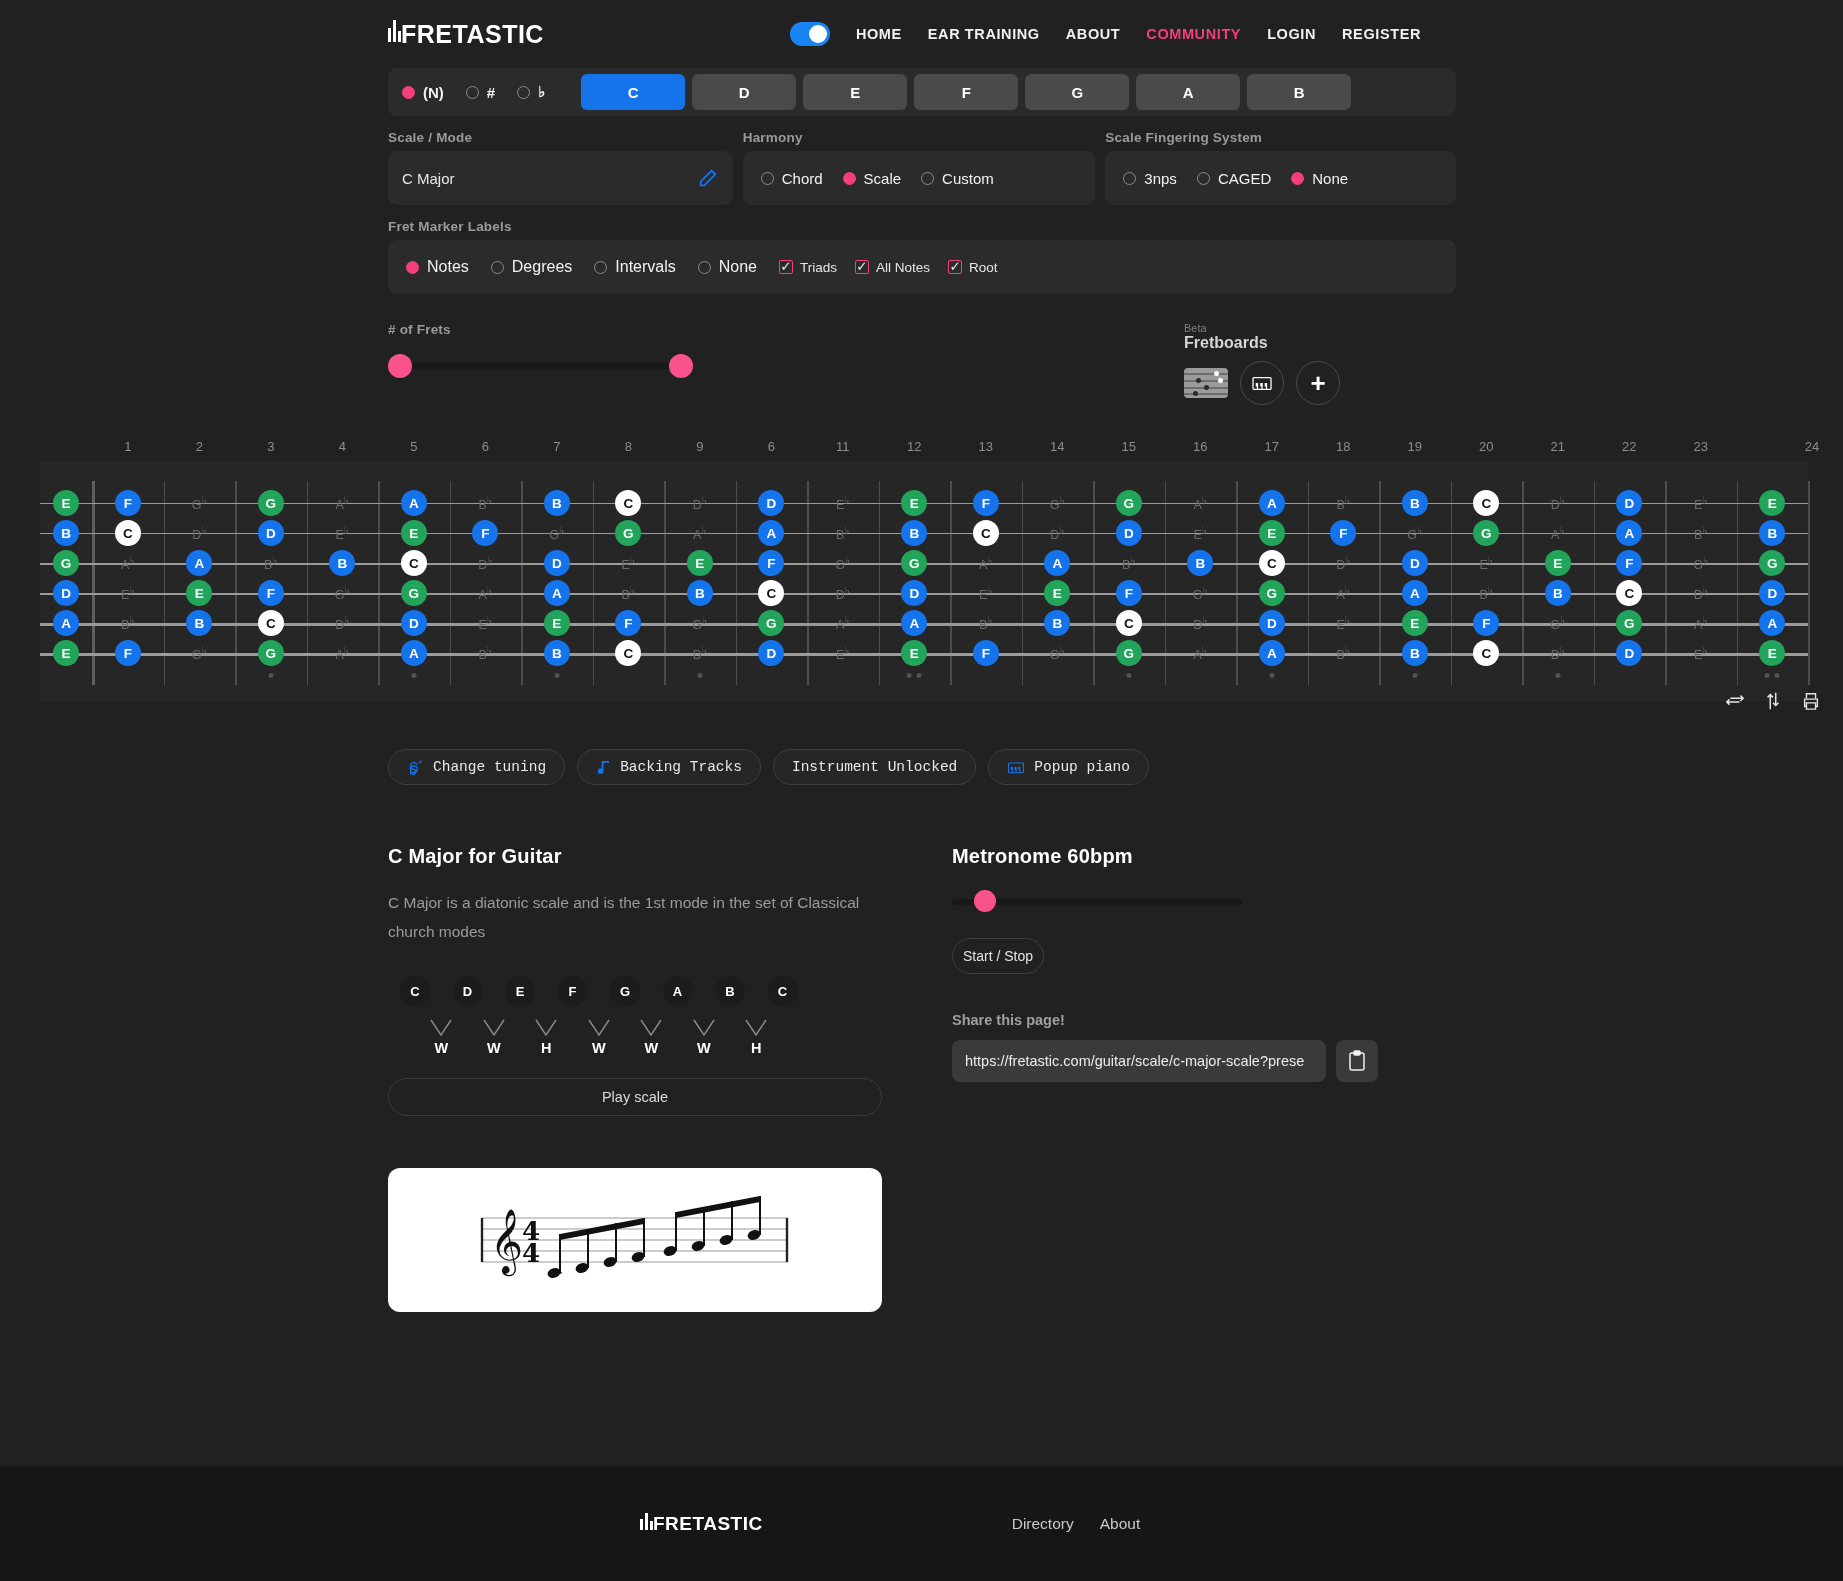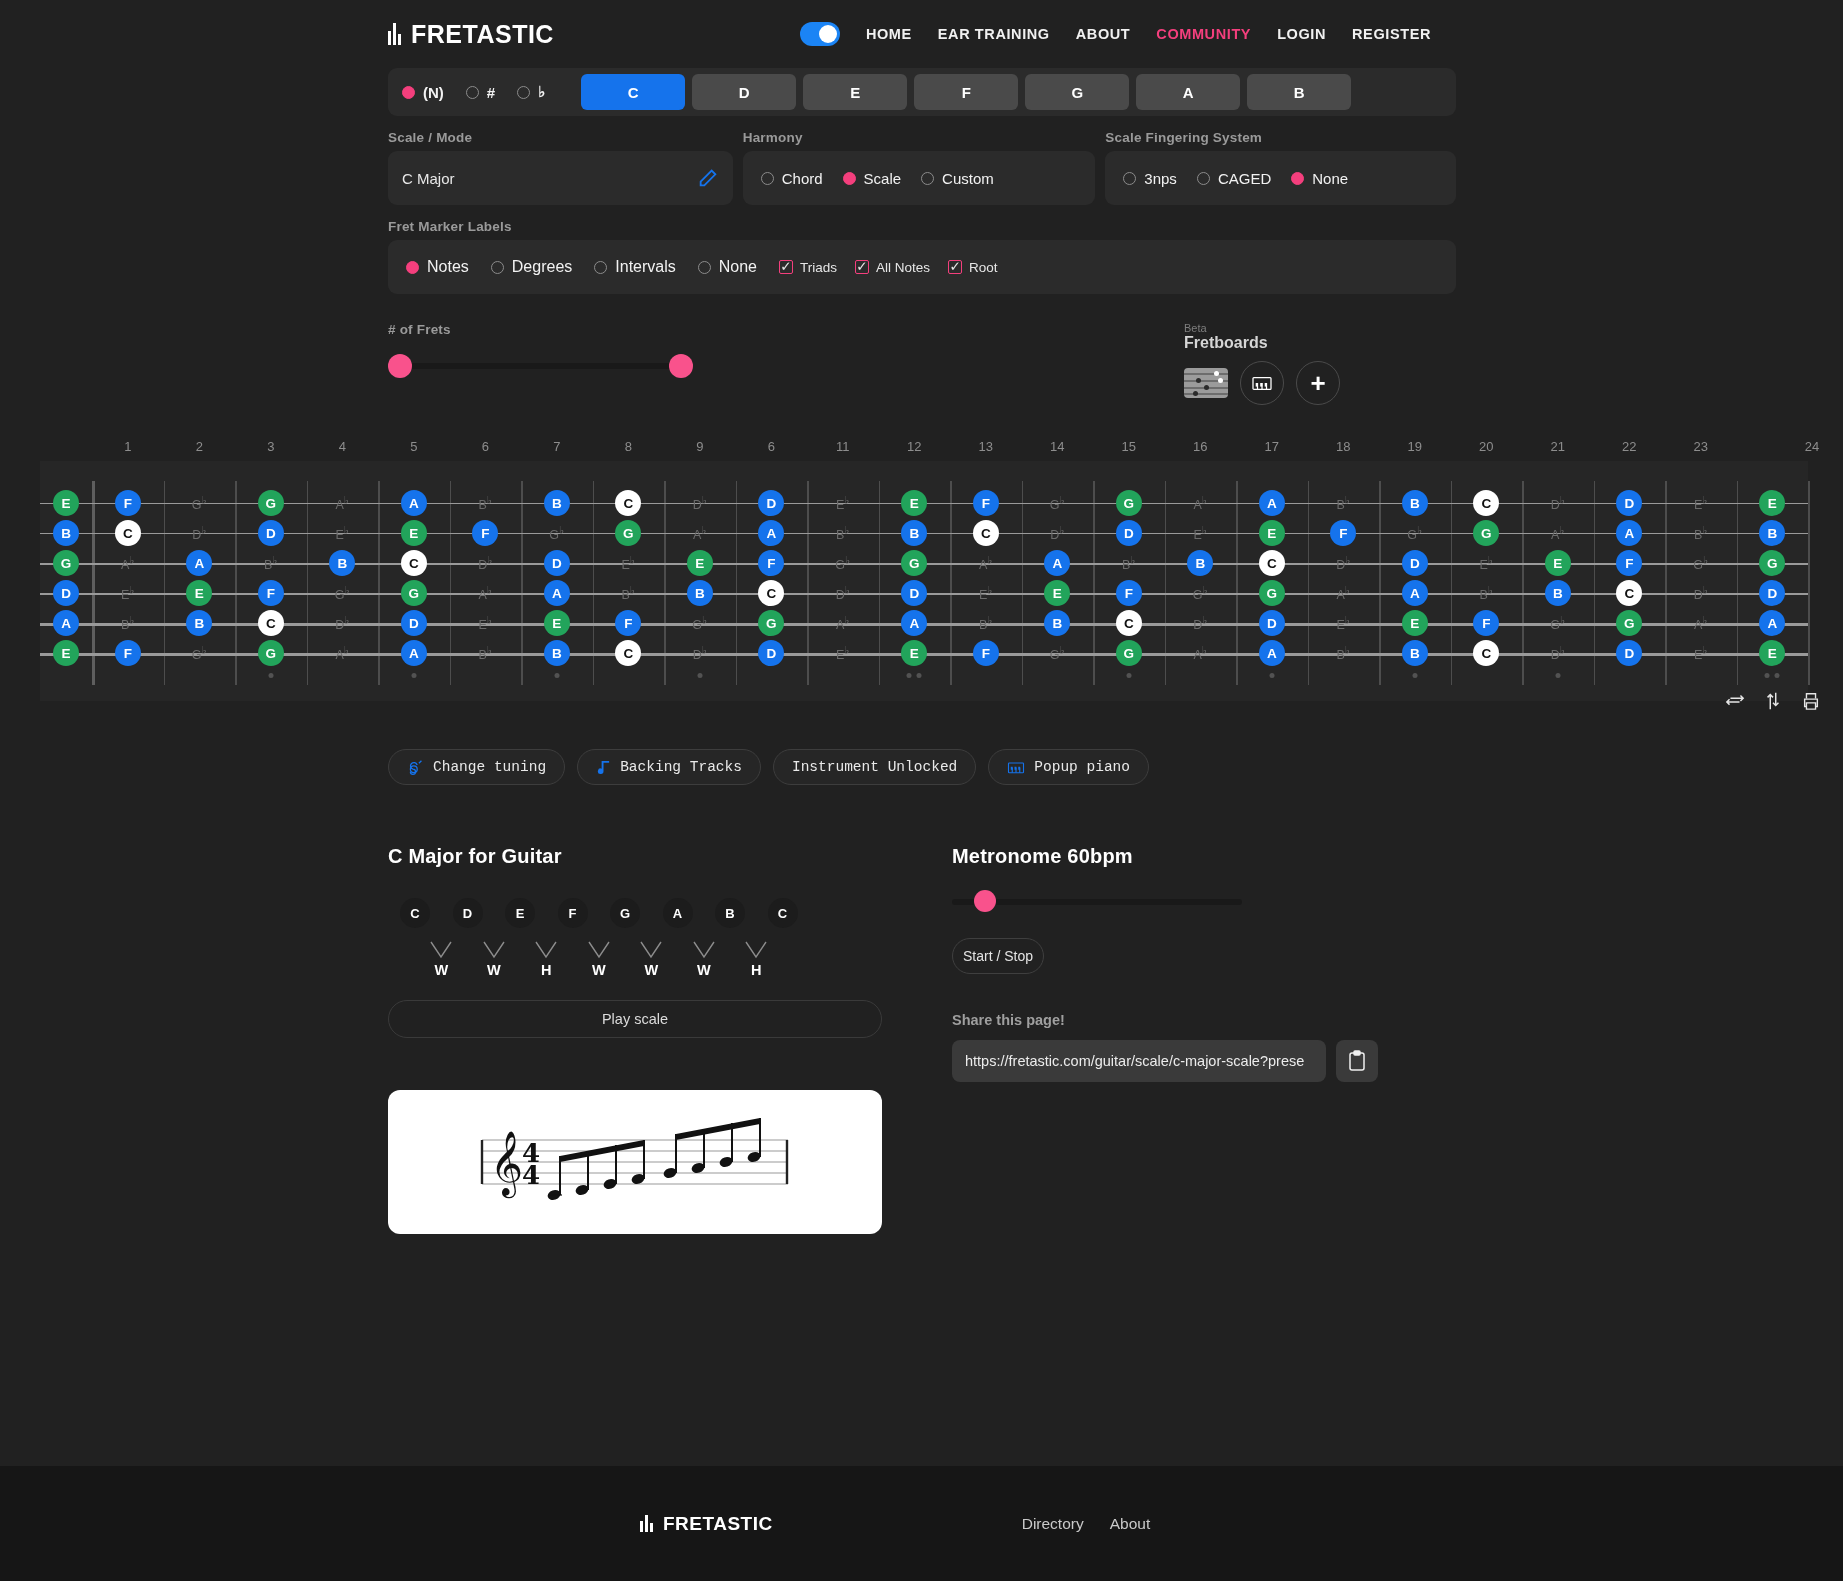--- a/index.html
+++ b/index.html
@@ -7,21 +7,21 @@
     width: 1843px; height: 1581px;
     background: #212121;
     font-family: "Liberation Sans", sans-serif;
     color: #ffffff;
     overflow: hidden;
   }
   .page { position: relative; width: 1843px; height: 1581px; background:#212121; }
 
   
   .header { height: 68px; display:flex; align-items:center; padding: 0 0 0 0; }
-  .brand { display:flex; align-items:center; gap:10px; margin-left:388px; }
+  .brand { display:flex; margin-left:388px; }
   .brand-mark { display:flex; align-items:flex-end; gap:2px; height:22px; }
   .brand-mark i { display:block; width:3px; background:#fff; }
   .brand-mark i:nth-child(1){ height:14px; }
   .brand-mark i:nth-child(2){ height:22px; }
   .brand-mark i:nth-child(3){ height:11px; }
   .brand-name { font-size:25px; font-weight:bold; letter-spacing:0.5px; }
 
   .nav { display:flex; align-items:center; gap:26px; margin-left:246px; }
   .toggle { width:40px; height:24px; border-radius:12px; background:#1b84f5; position:relative; flex:none; }
   .toggle::after { content:""; position:absolute; right:3px; top:3px; width:18px; height:18px; border-radius:50%; background:#fff; }
@@ -881,20 +881,21 @@
         <rect x="10" y="9" width="2.5" height="4" fill="#1573ec" stroke="none"></rect>
         <rect x="15" y="9" width="2.5" height="4" fill="#1573ec" stroke="none"></rect>
       </svg>
       <span>Popup piano</span>
     </div>
   </div>
 
   <div class="lower">
     <div class="lcol">
       <div class="h2">C Major for Guitar</div>
+      <div class="desc">C Major is a diatonic scale and is the 1st mode in the set of Classical church modes</div>
       <div class="scale-row" id="scaleRow">
           <div class="sn" style="left: 12px;">C</div>
           <div class="sn" style="left: 64.5px;">D</div>
           <div class="sn" style="left: 117px;">E</div>
           <div class="sn" style="left: 169.5px;">F</div>
           <div class="sn" style="left: 222px;">G</div>
           <div class="sn" style="left: 274.5px;">A</div>
           <div class="sn" style="left: 327px;">B</div>
           <div class="sn" style="left: 379.5px;">C</div>
         </div>

